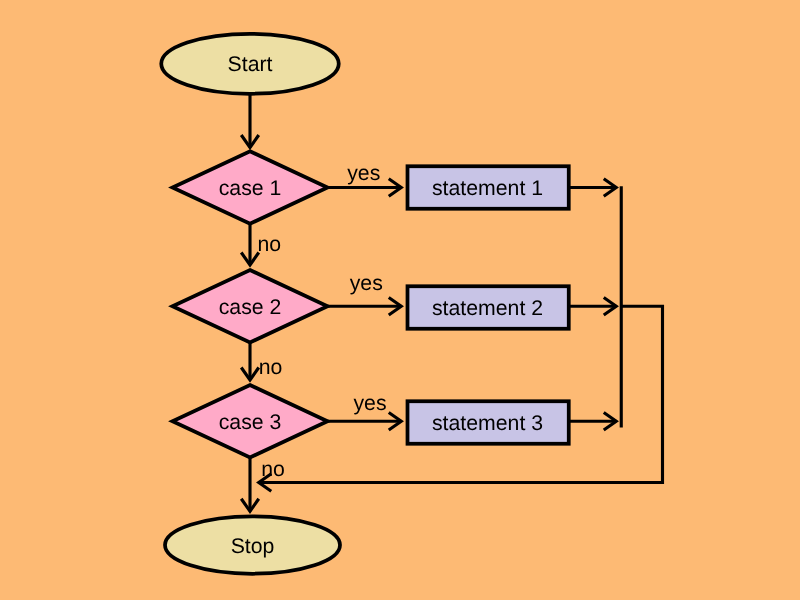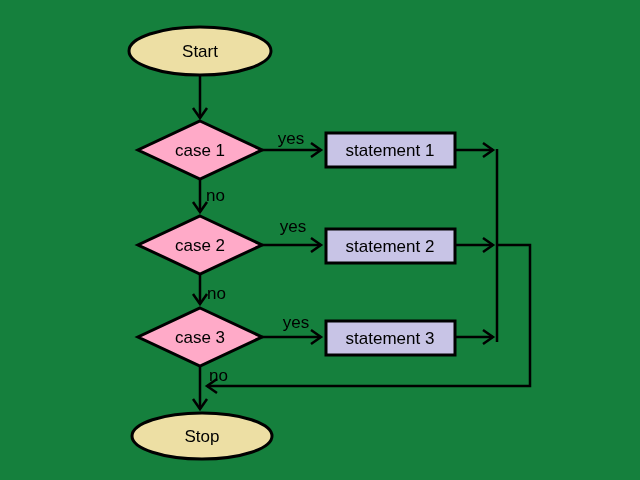--- a/index.html
+++ b/index.html
@@ -7,21 +7,21 @@
     padding: 0;
     background: #FFFFFF;
     width: 640px;
     height: 480px;
     overflow: hidden;
   }
   .stage {
     position: relative;
     width: 640px;
     height: 480px;
-    background: #15803d;
+    background: #fdba74;
   }
   svg { display: block; }
   .edge {
     fill: none;
     stroke: #000000;
     stroke-width: 2.5;
   }
   .shape {
     stroke: #000000;
     stroke-width: 3;

